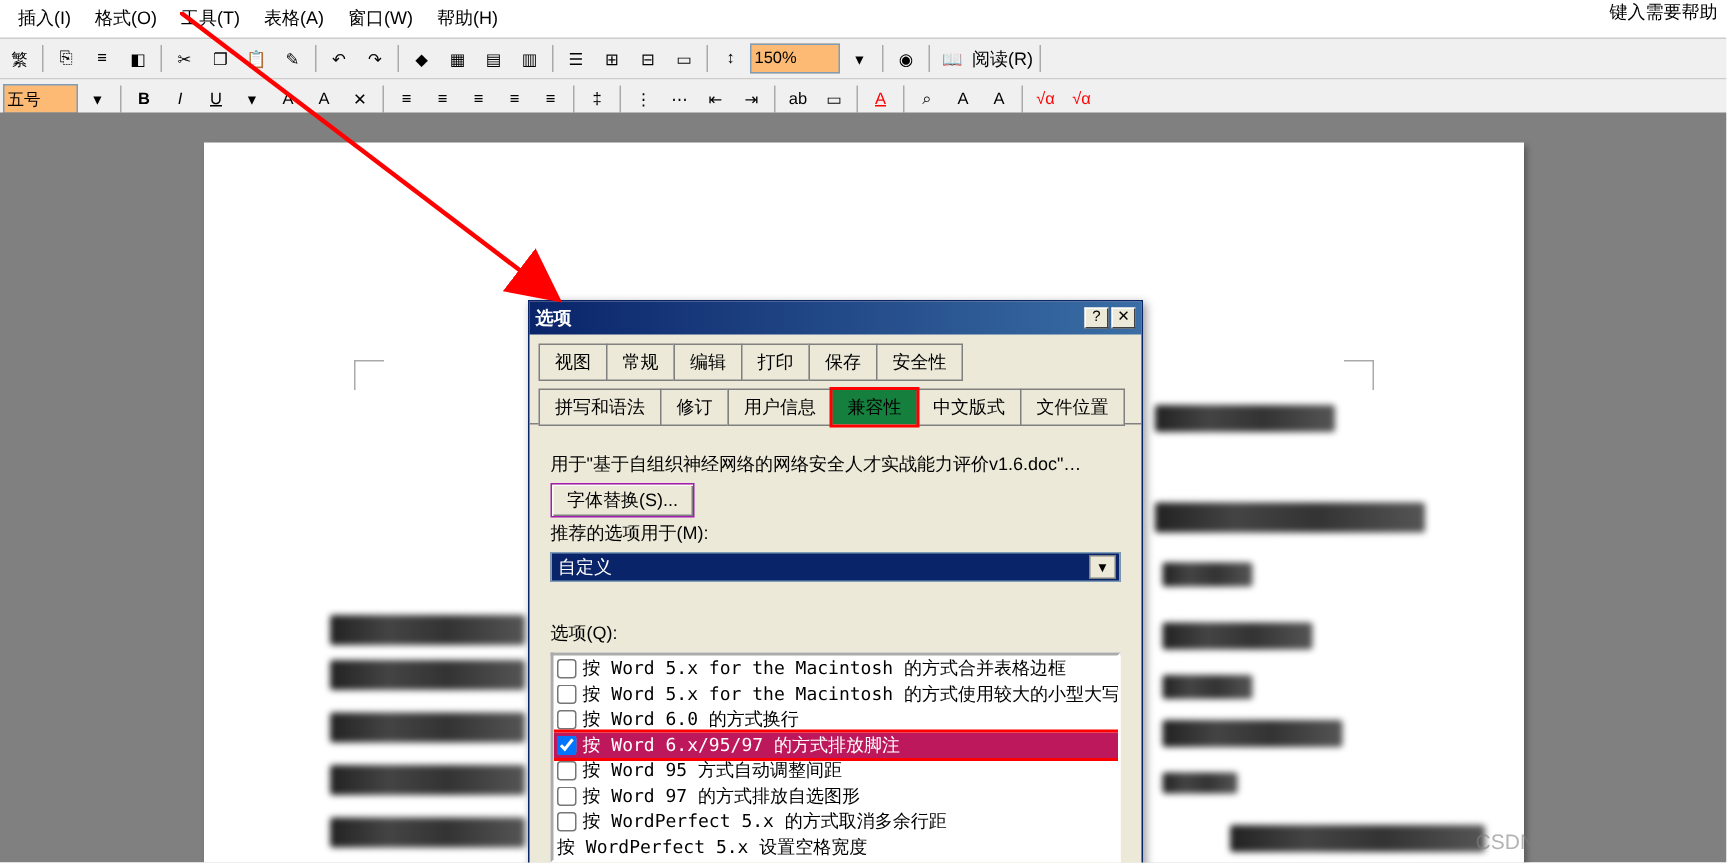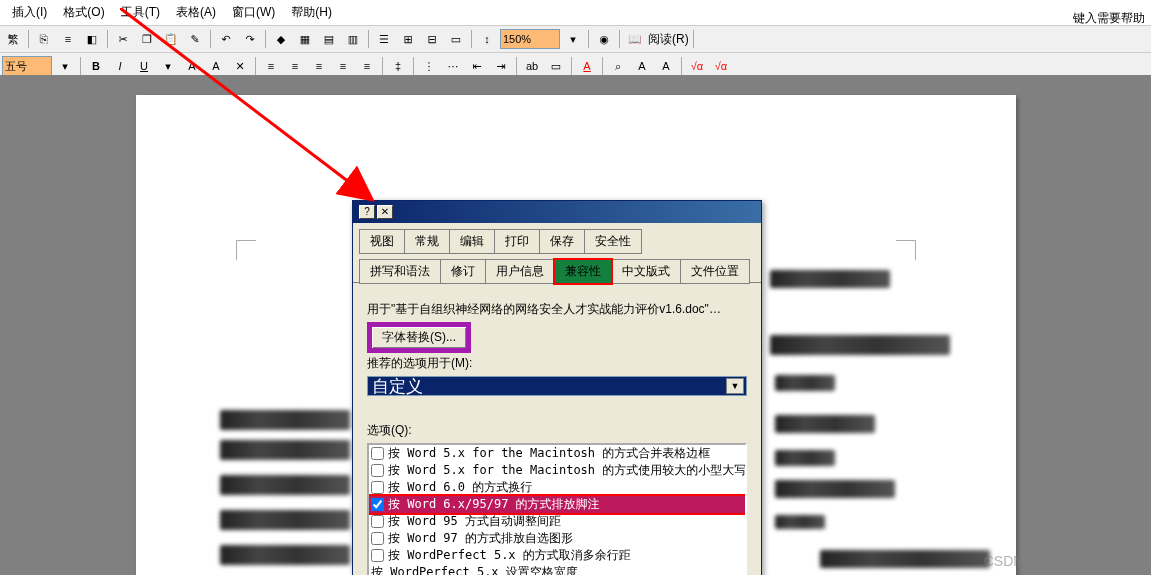--- a/index.html
+++ b/index.html
@@ -6,43 +6,43 @@
 body { font-family: "SimSun", sans-serif; font-size: 12px; background: #fff; width: 1151px; height: 575px; position: relative; overflow: hidden; }
 
 .menubar { display: flex; padding: 2px 4px; background: #fff; border-bottom: 1px solid #ccc; }
 .menubar span { padding: 2px 8px; cursor: default; }
 
 .toolbar { display: flex; align-items: center; padding: 2px; background: #f0f0f0; border-bottom: 1px solid #ccc; gap: 2px; }
 .tb-btn { width: 22px; height: 22px; border: 1px solid transparent; display: inline-flex; align-items: center; justify-content: center; font-size: 11px; background: #f0f0f0; }
 .tb-sep { width: 1px; height: 18px; background: #aaa; margin: 0 2px; }
 .tb-combo { height: 20px; font-size: 11px; border: 1px solid #7e9db9; background: #fdba74; padding: 0 2px; }
 
-.help-text { position: absolute; top: 10px; right: 6px; font-size: 12px; color: #000; font-family: Liberation Serif, serif; }
+.help-text { position: absolute; top: 0; right: 6px; font-size: 12px; color: #000; font-family: Liberation Serif, serif; }
 
 .doc-area { position: absolute; top: 75px; left: 0; right: 0; bottom: 0; background: #808080; }
 .page { position: absolute; top: 20px; left: 50%; transform: translateX(-50%); width: 880px; height: 600px; background: #fff; box-shadow: 2px 2px 4px rgba(0,0,0,.3); }
 .crop-mark { position: absolute; width: 20px; height: 20px; border: 1px solid #aaa; }
 
 .blur { position: absolute; background: linear-gradient(90deg, #222 0%, #444 30%, #333 60%, #555 100%); filter: blur(2px); border-radius: 2px; }
 
 .dialog { position: absolute; left: 352px; top: 200px; width: 410px; background: #ece9d8; border: 1px solid #0a246a; box-shadow: 2px 2px 6px rgba(0,0,0,.4); }
 .titlebar { height: 22px; background: linear-gradient(90deg, #0a246a 0%, #3a6ea5 100%); color: #fff; display: flex; align-items: center; padding: 0 4px; }
 .titlebar-title { flex: 1; font-weight: bold; font-size: 12px; }
 .titlebar-btn { width: 16px; height: 14px; background: #ece9d8; border: 1px solid #fff; border-right-color: #404040; border-bottom-color: #404040; margin-left: 2px; font-size: 10px; line-height: 12px; text-align: center; color: #000; font-family: sans-serif; }
 
 .tabstrip { padding: 6px 6px 0 6px; display: flex; flex-wrap: wrap; gap: 0; }
 .tab { padding: 3px 10px; border: 1px solid #808080; background: #ece9d8; font-size: 12px; margin-right: -1px; margin-bottom: -1px; cursor: default; }
 .tab.active { background: #15803d; border-bottom: 1px solid #ece9d8; z-index: 2; position: relative; }
 .tab.highlight { outline: 2px solid red; outline-offset: -1px; }
 
 .tabcontent { padding: 12px 14px; border-top: 1px solid #808080; margin-top: -1px; }
 .label { font-size: 12px; margin: 6px 0 4px; }
-.btn { border: 5px solid #a21caf; background: #ece9d8; padding: 2px 10px; font-size: 12px; box-shadow: inset 1px 1px 0 #fff, inset -1px -1px 0 #808080; }
-
-.dropdown { width: 100%; height: 20px; background: #0a246a; color: #fff; border: 1px solid #7e9db9; display: flex; align-items: center; padding: 0 4px; font-size: 17px; position: relative; }
+.btn { border: 1px solid #a21caf; background: #ece9d8; padding: 2px 10px; font-size: 12px; box-shadow: inset 1px 1px 0 #fff, inset -1px -1px 0 #808080; }
+
+.dropdown { width: 100%; height: 20px; background: #0a246a; color: #fff; border: 1px solid #7e9db9; display: flex; align-items: center; padding: 0 4px; font-size: 12px; position: relative; }
 .dropdown::after { content: "▼"; position: absolute; right: 2px; width: 16px; background: #ece9d8; color: #000; text-align: center; border: 1px solid #808080; font-size: 9px; line-height: 14px; }
 
 .listbox { border: 2px inset #fff; background: #fff; height: 140px; overflow-y: auto; font-size: 12px; font-family: "SimSun", monospace; }
 .listitem { display: flex; align-items: center; padding: 0 2px; white-space: nowrap; }
 .listitem input { margin-right: 4px; }
 .listitem.sel { background: #be185d; color: #fff; }
 .listitem.redbox { outline: 2px solid red; }
 
 .arrow-svg { position: absolute; top: 8px; left: 120px; width: 270px; height: 200px; pointer-events: none; z-index: 50; }
 
@@ -160,20 +160,21 @@
   <defs>
       <marker id="ah" markerWidth="12" markerHeight="12" refX="10" refY="6" orient="auto">
         <path d="M0,0 L12,6 L0,12 Z" fill="red"></path>
       </marker>
     </defs>
   <line x1="0" y1="0" x2="250" y2="190" stroke="red" stroke-width="3" marker-end="url(#ah)"></line>
 </svg>
 
 <div class="dialog">
   <div class="titlebar">
+    <span class="titlebar-title">选项</span>
     <div class="titlebar-btn">?</div>
     <div class="titlebar-btn">✕</div>
   </div>
 
   <div class="tabstrip">
     <div class="tab">视图</div>
     <div class="tab">常规</div>
     <div class="tab">编辑</div>
     <div class="tab">打印</div>
     <div class="tab">保存</div>

